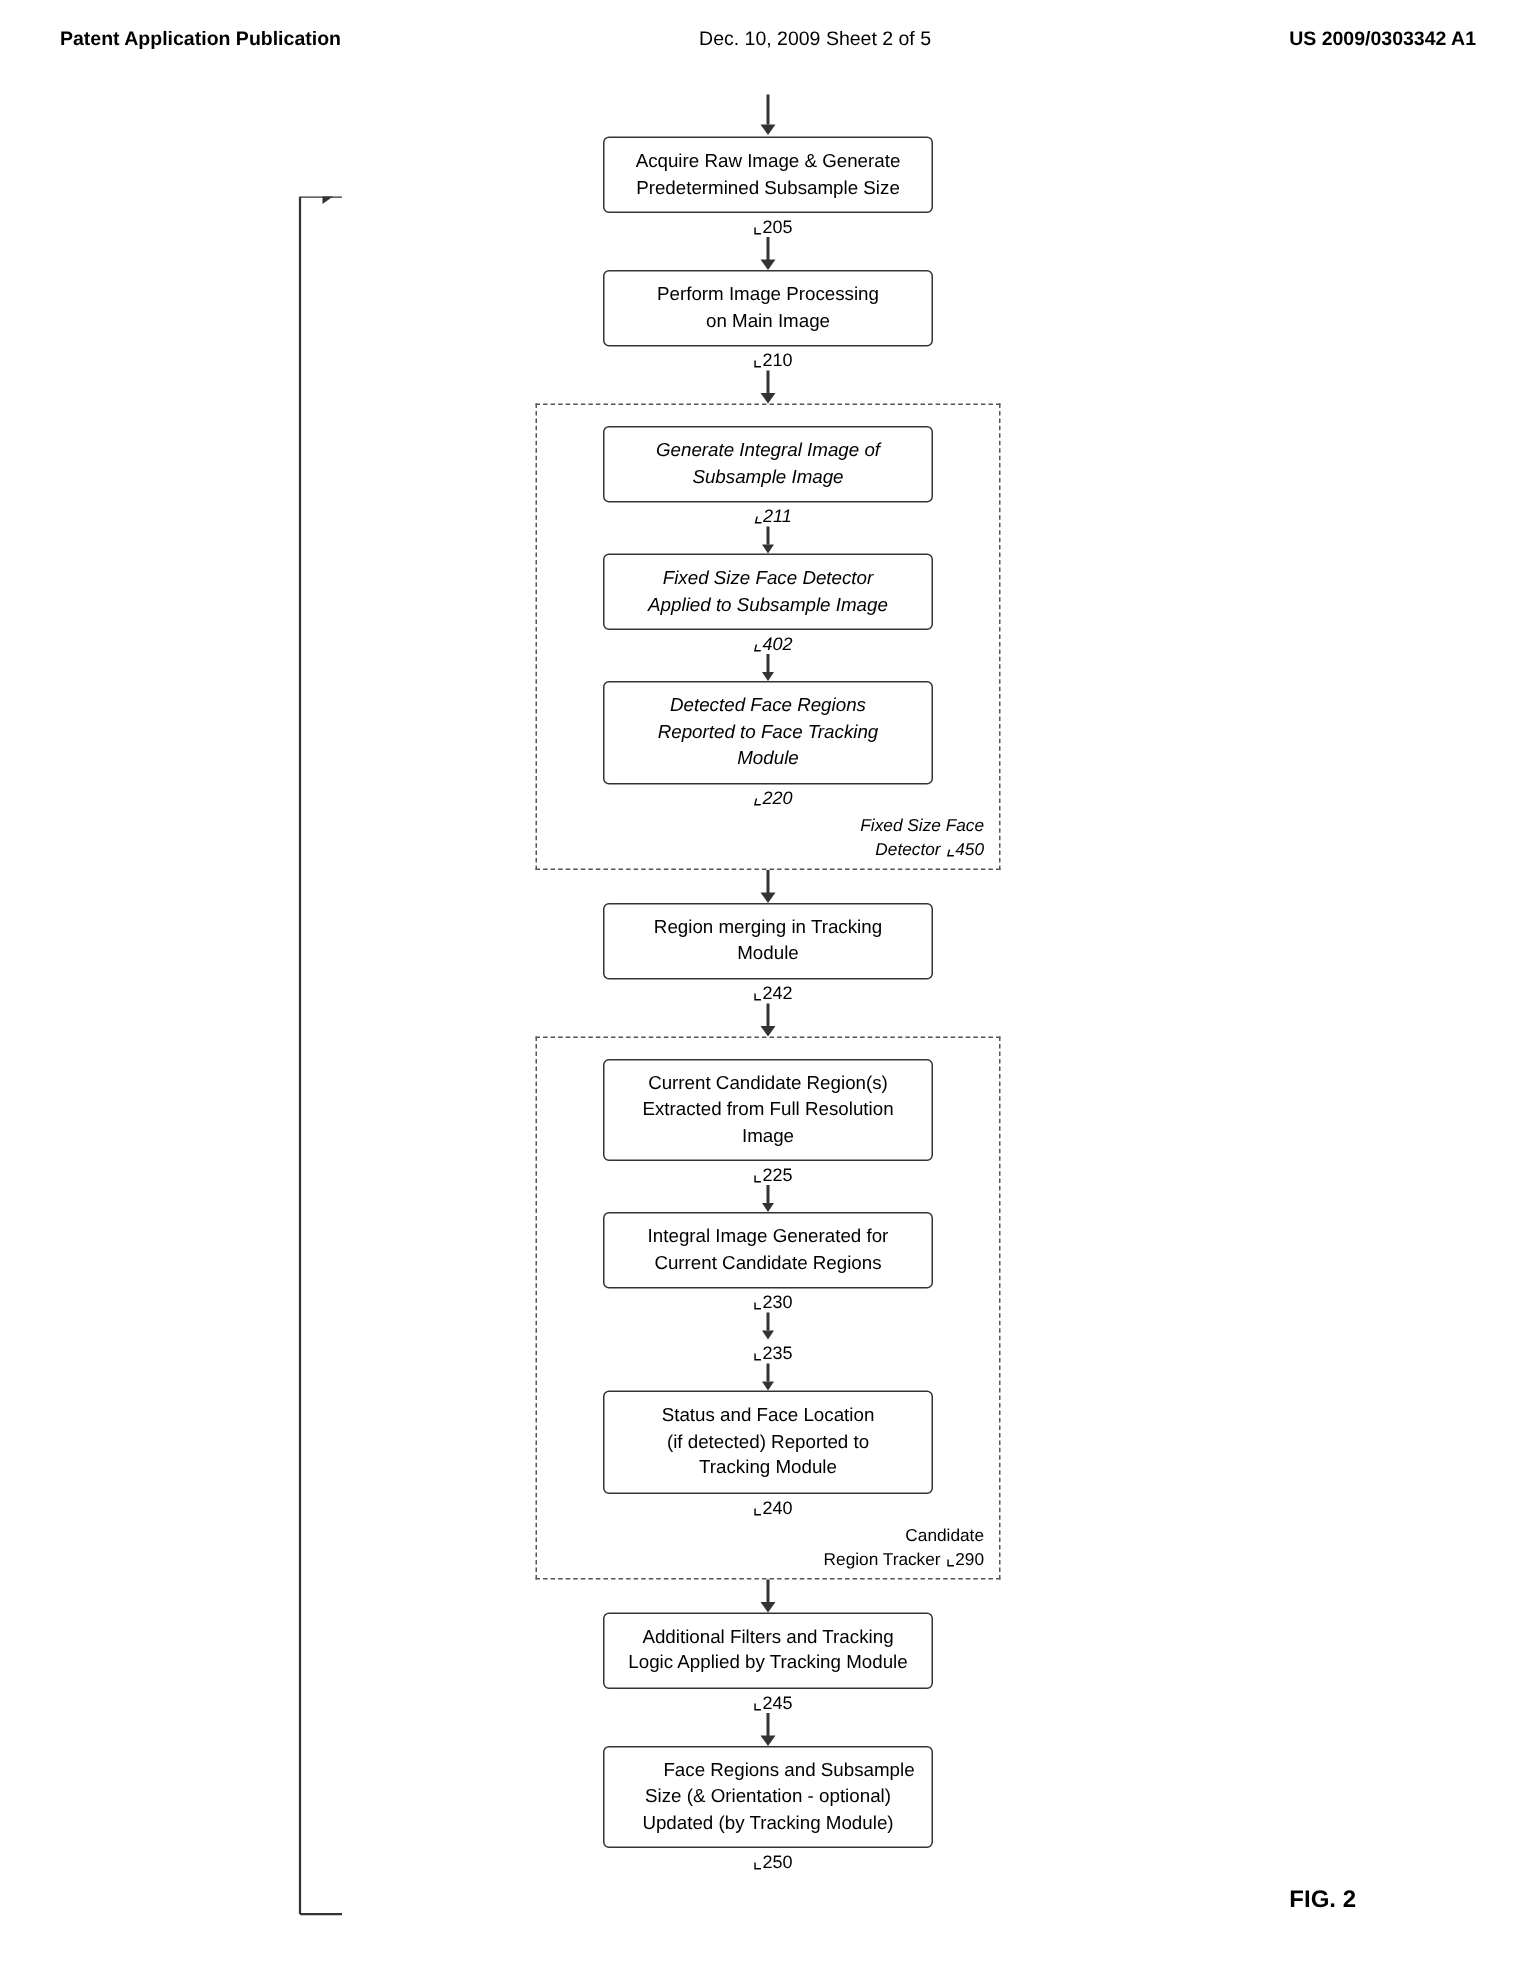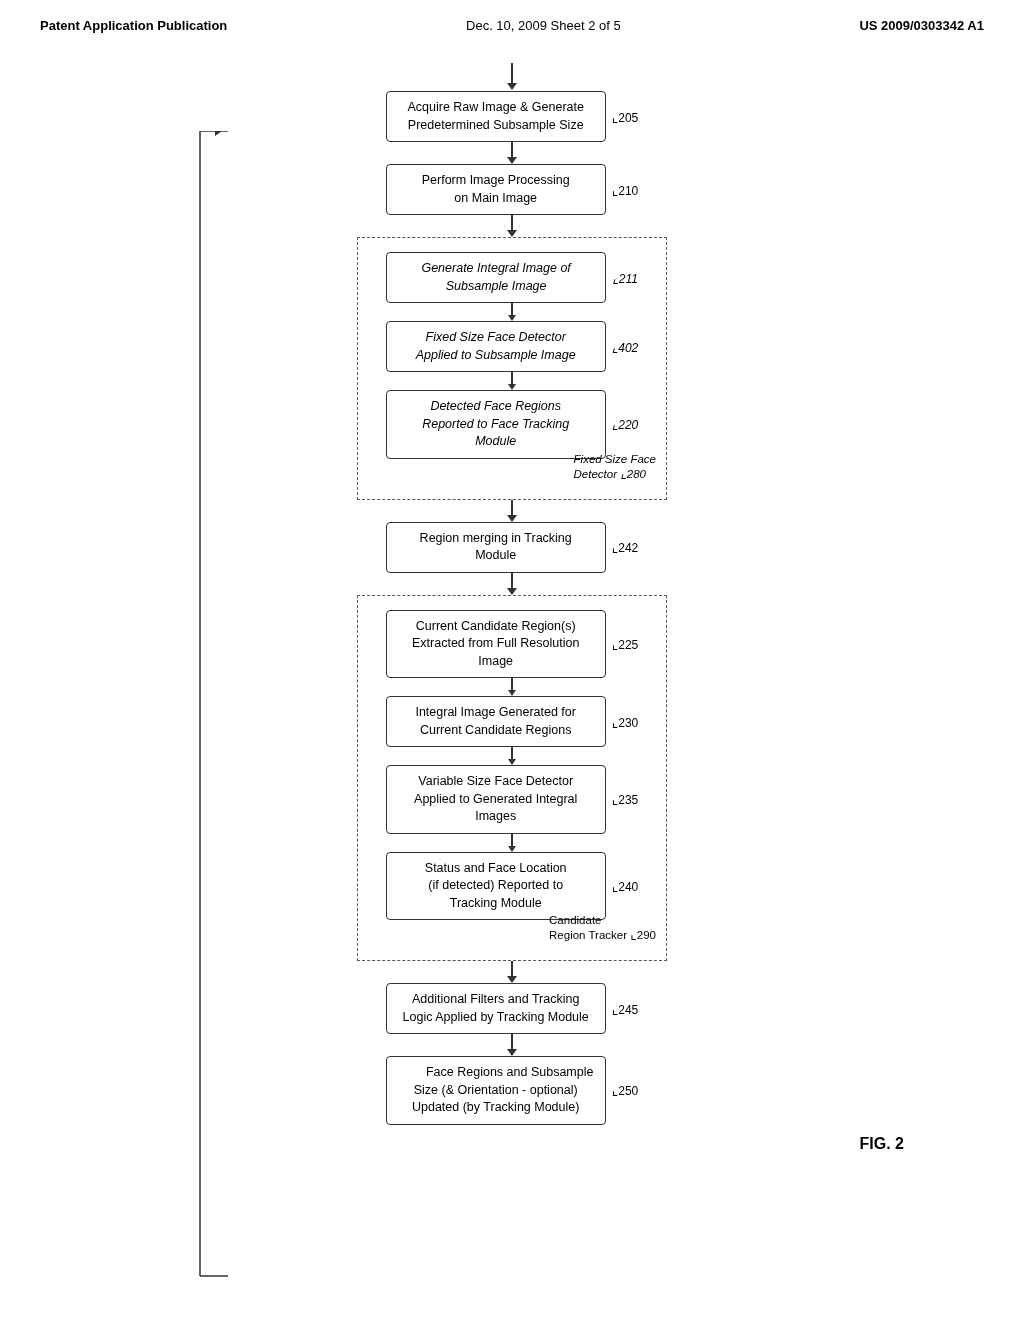--- a/index.html
+++ b/index.html
@@ -79,30 +79,32 @@
       display: flex;
       flex-direction: column;
       align-items: center;
       position: relative;
       margin: 0;
       width: 310px;
     }
 
     .dashed-label {
       position: absolute;
-      bottom: 18px;
+      bottom: 6px;
       right: 10px;
       font-size: 11.5px;
+      text-align: right;
     }
 
     .wrapper-row {
       display: flex;
       align-items: center;
       position: relative;
       justify-content: center;
+      flex-direction: column;
     }
 
     .num-label {
       font-size: 12px;
       margin-left: 6px;
       white-space: nowrap;
     }
 
     .top-arrow {
       display: flex;
@@ -215,21 +217,21 @@
 Module</span>
         </div>
         <span class="num-label">
           <span style="font-size:14px;">⌞</span><span>220</span>
         </span>
       </div>
 
       <div class="dashed-label">
         <span style="white-space:pre-line;">Fixed Size Face
 Detector</span>
-        <span style="font-size:14px;">⌞</span><span>280</span>
+        <span style="font-size:14px;">⌞</span><span>450</span>
       </div>
       <div style="height:30px;"></div>
     </div>
   </div>
 
   <div class="arrow-down"></div>
 
   <div class="wrapper-row">
     <div class="flow-box rounded">
       <span style="white-space:pre-line;">Region merging in Tracking
@@ -262,25 +264,20 @@
           <span style="white-space:pre-line;">Integral Image Generated for
 Current Candidate Regions</span>
         </div>
         <span class="num-label">
           <span style="font-size:14px;">⌞</span><span>230</span>
         </span>
       </div>
       <div class="dashed-inner-arrow"></div>
 
       <div class="wrapper-row">
-        <div class="flow-box rounded">
-          <span style="white-space:pre-line;">Variable Size Face Detector
-Applied to Generated Integral
-Images</span>
-        </div>
         <span class="num-label">
           <span style="font-size:14px;">⌞</span><span>235</span>
         </span>
       </div>
       <div class="dashed-inner-arrow"></div>
 
       <div class="wrapper-row">
         <div class="flow-box rounded">
           <span style="white-space:pre-line;">Status and Face Location
 (if detected) Reported to

